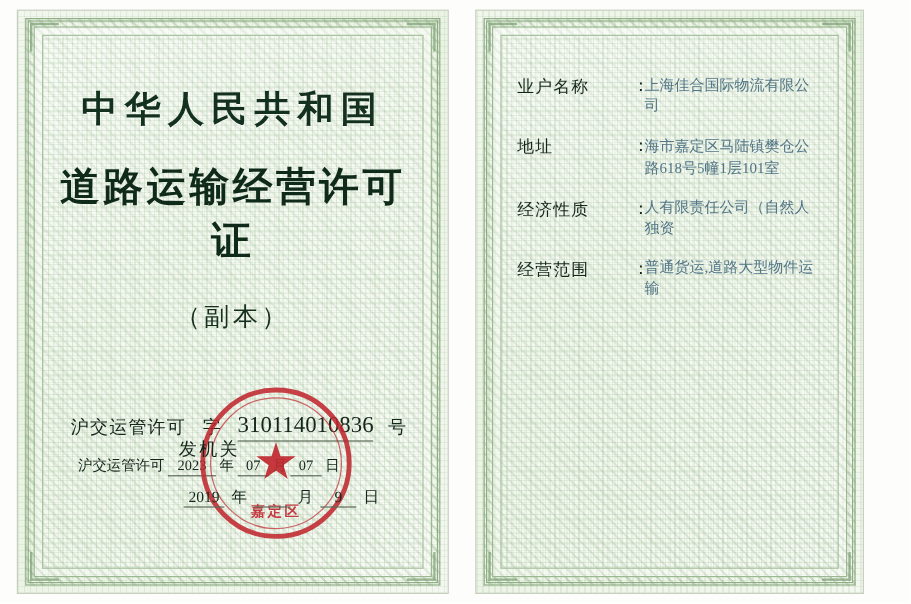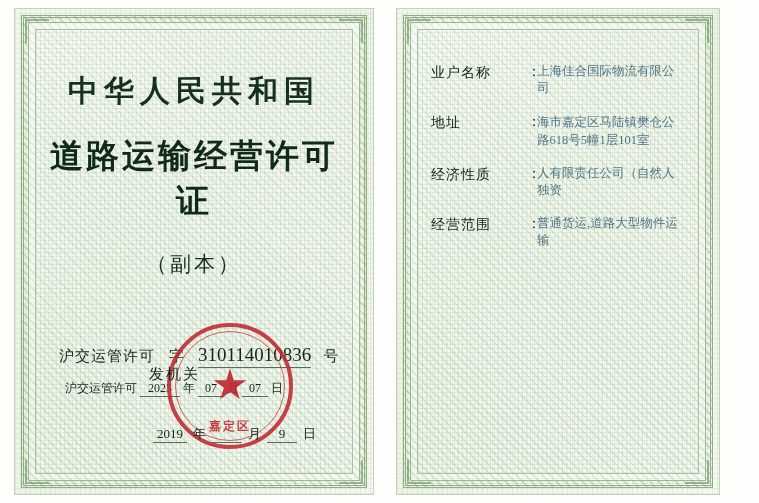--- a/index.html
+++ b/index.html
@@ -212,21 +212,21 @@
     top: 330px;
     font-family: Liberation Mono, monospace;
     font-size: 15px;
     letter-spacing: 2px;
     color: #14261a;
     z-index: 3;
   }
   .date-line {
     position: absolute;
     left: 112px;
-    top: 390px;
+    top: 370px;
     font-family: "Liberation Serif", serif;
     font-size: 13px;
     color: #14261a;
     display: flex;
     align-items: flex-end;
     gap: 6px;
     z-index: 3;
   }
   .date-line .slot {
     border-bottom: 1px solid #5b6b58;

